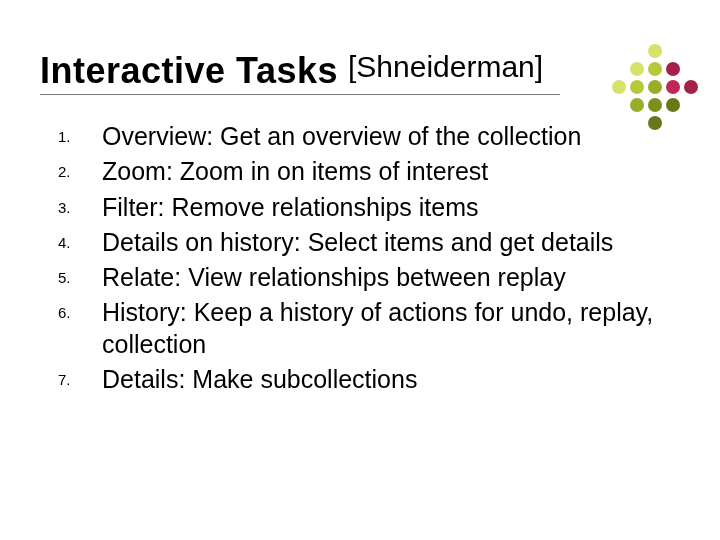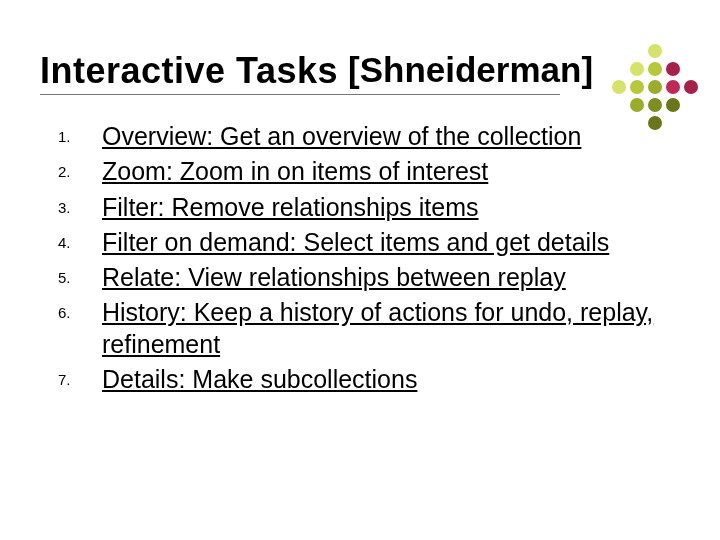--- a/index.html
+++ b/index.html
@@ -24,22 +24,22 @@
     display: flex;
     align-items: flex-start;
     gap: 10px;
   }
   .title-main {
     font-size: 36px;
     font-weight: bold;
     letter-spacing: 0.5px;
   }
   .title-sub {
-    font-size: 35px;
-    font-weight: bold;
+    font-size: 30px;
+    font-weight: normal;
   }
   .underline {
     margin-top: 2px;
     width: 520px;
     height: 1px;
     background: #777;
   }
   .list {
     margin-top: 26px;
     padding-left: 14px;
@@ -54,21 +54,20 @@
     flex: 0 0 44px;
     font-size: 15px;
     padding-top: 7px;
     text-align: left;
     padding-left: 4px;
   }
   .txt {
     font-size: 25px;
     line-height: 1.25;
     flex: 1;
-    text-decoration: underline;
   }
   
   .dots {
     position: absolute;
     top: 44px;
     right: 20px;
     display: grid;
     grid-template-columns: repeat(5, 16px);
     grid-template-rows: repeat(5, 16px);
     gap: 2px;
@@ -128,29 +127,29 @@
     <div class="item">
       <div class="num">2.</div>
       <div class="txt">Zoom: Zoom in on items of interest</div>
     </div>
     <div class="item">
       <div class="num">3.</div>
       <div class="txt">Filter: Remove relationships items</div>
     </div>
     <div class="item">
       <div class="num">4.</div>
-      <div class="txt">Filter on demand: Select items and get details</div>
+      <div class="txt">Details on history: Select items and get details</div>
     </div>
     <div class="item">
       <div class="num">5.</div>
       <div class="txt">Relate: View relationships between replay</div>
     </div>
     <div class="item">
       <div class="num">6.</div>
-      <div class="txt">History: Keep a history of actions for undo, replay, refinement</div>
+      <div class="txt">History: Keep a history of actions for undo, replay, collection</div>
     </div>
     <div class="item">
       <div class="num">7.</div>
       <div class="txt">Details: Make subcollections</div>
     </div>
   </div>
 
 </div>
 
 </body></html>

